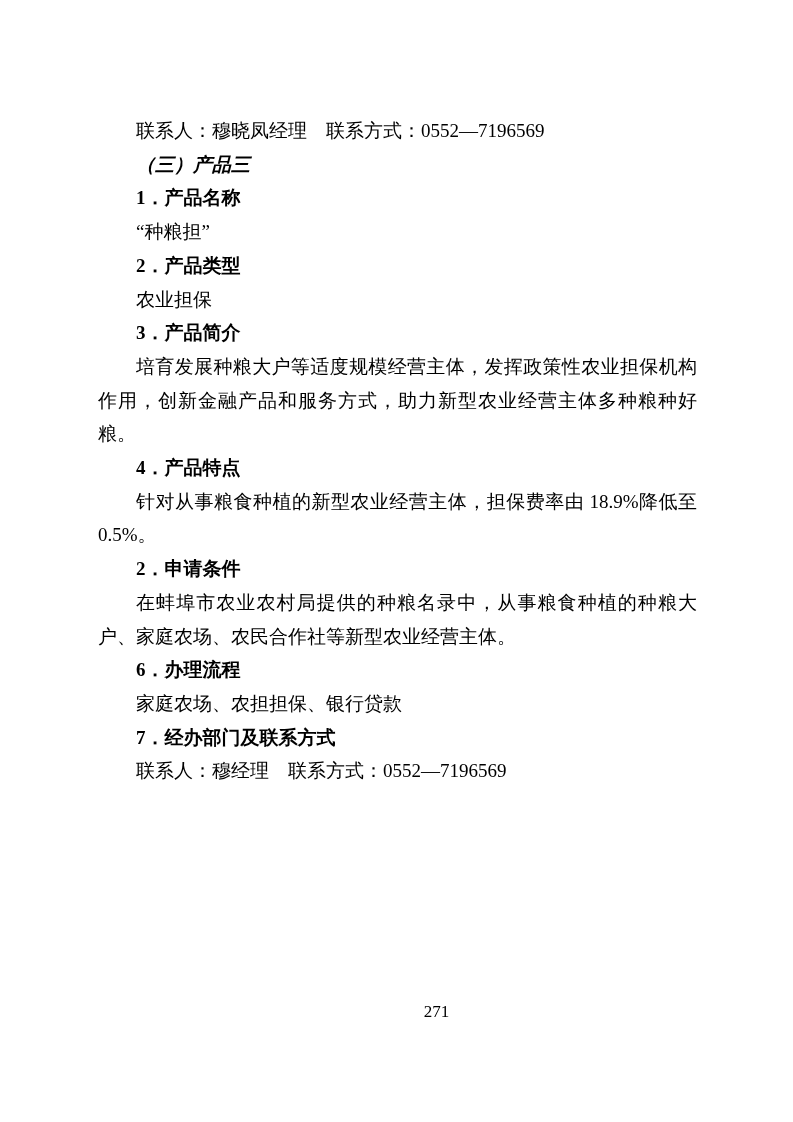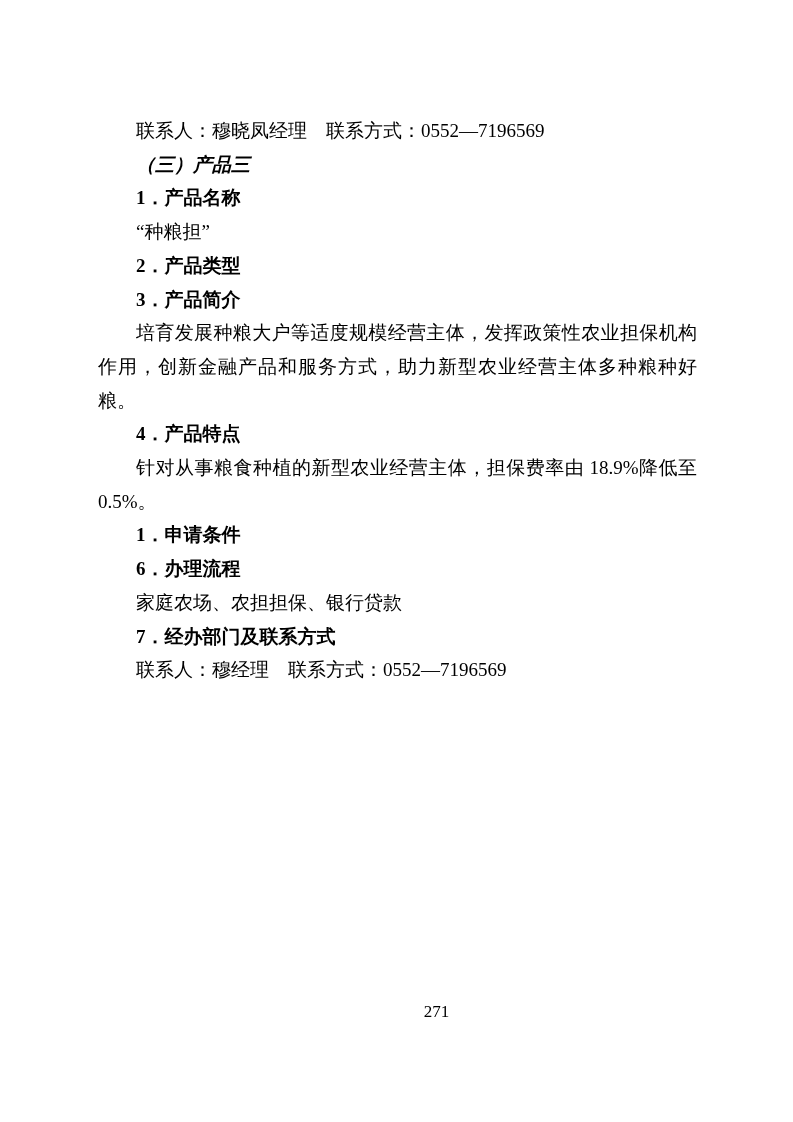--- a/index.html
+++ b/index.html
@@ -55,24 +55,26 @@
 </head>
 <body>
 
 <div class="page">
   <div class="content">
       <p class="body indent">联系人：穆晓凤经理　联系方式：0552—7196569</p>
       <p class="heading-section indent">（三）产品三</p>
       <p class="heading-num indent">1．产品名称</p>
       <p class="body indent">“种粮担”</p>
       <p class="heading-num indent">2．产品类型</p>
+      <p class="body indent">农业担保</p>
       <p class="heading-num indent">3．产品简介</p>
       <p class="body para indent">培育发展种粮大户等适度规模经营主体，发挥政策性农业担保机构作用，创新金融产品和服务方式，助力新型农业经营主体多种粮种好粮。</p>
       <p class="heading-num indent">4．产品特点</p>
       <p class="body para indent">针对从事粮食种植的新型农业经营主体，担保费率由 18.9%降低至0.5%。</p>
-      <p class="heading-num indent">1．申请条件</p>
+      <p class="heading-num indent">2．申请条件</p>
+      <p class="body para indent">在蚌埠市农业农村局提供的种粮名录中，从事粮食种植的种粮大户、家庭农场、农民合作社等新型农业经营主体。</p>
       <p class="heading-num indent">6．办理流程</p>
       <p class="body indent">家庭农场、农担担保、银行贷款</p>
       <p class="heading-num indent">7．经办部门及联系方式</p>
       <p class="body indent">联系人：穆经理　联系方式：0552—7196569</p>
     </div>
   <div class="footer">271</div>
 </div>
 
 </body></html>

